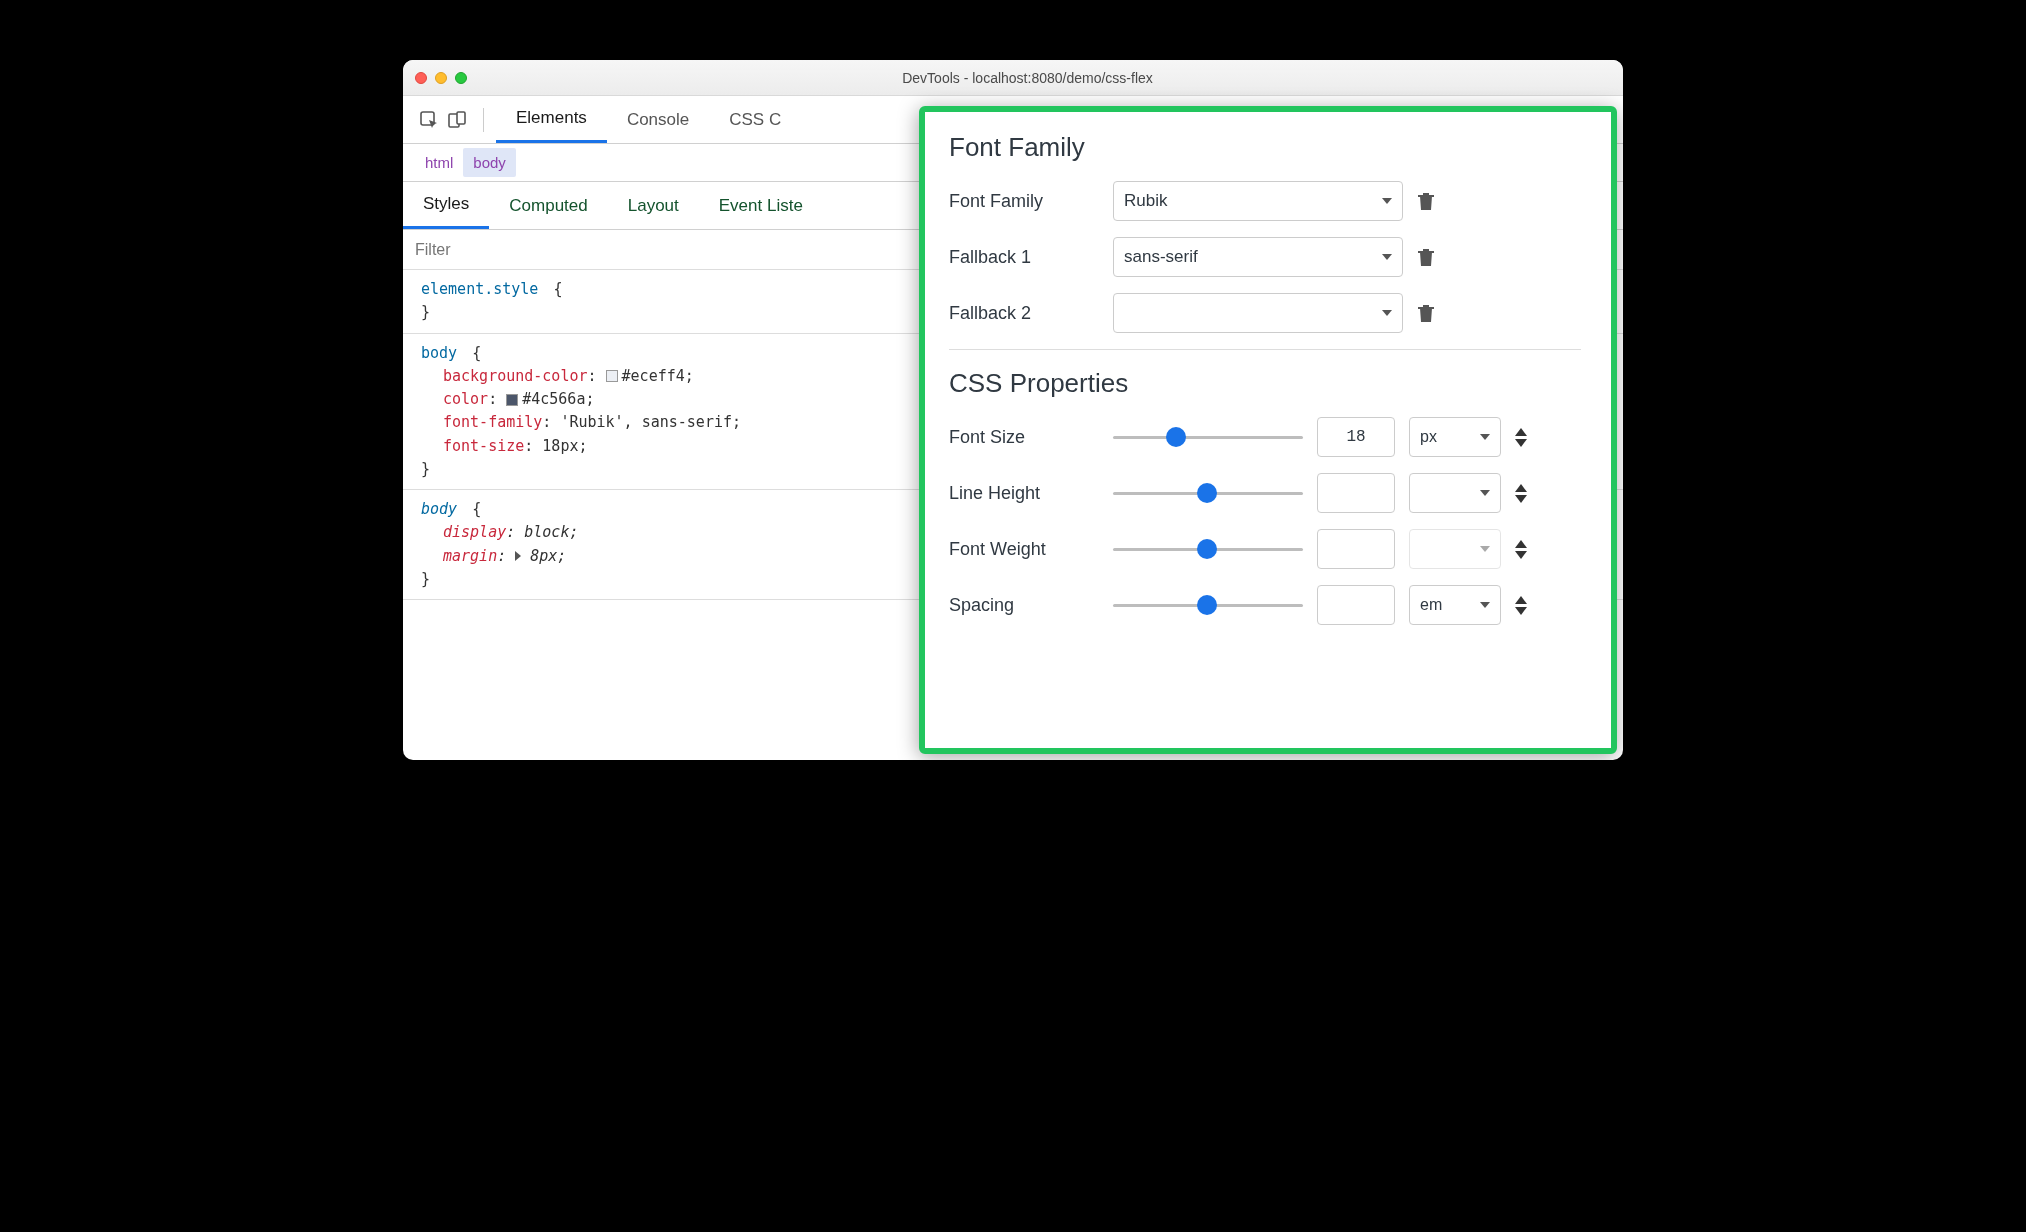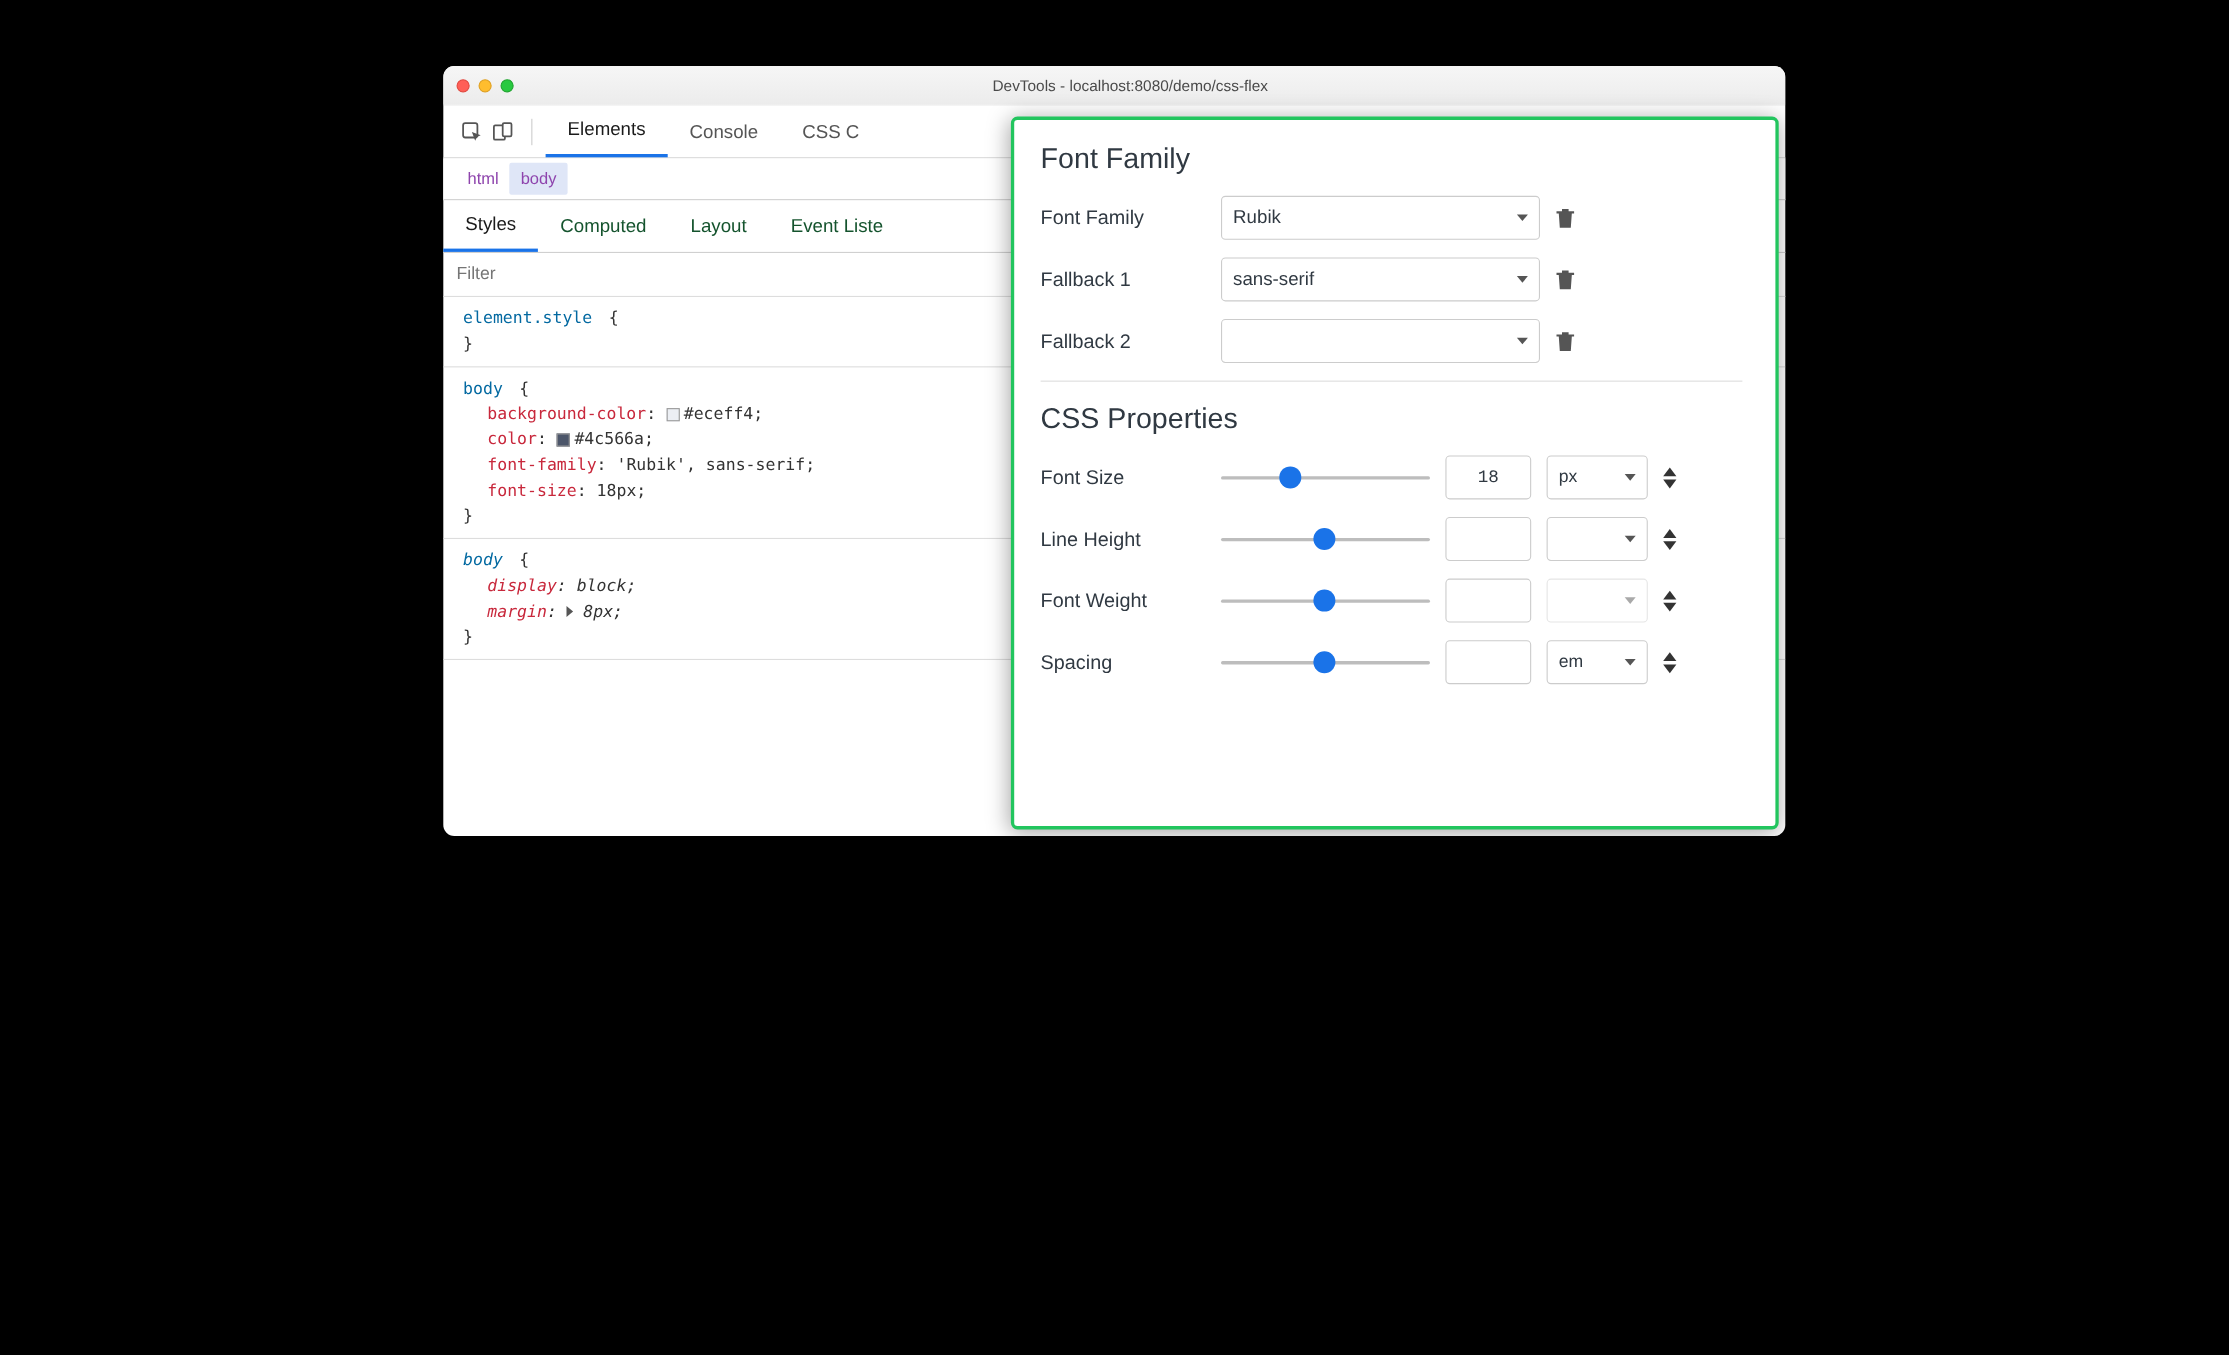--- a/index.html
+++ b/index.html
@@ -118,21 +118,21 @@
 
 .panel {
   position:absolute;
   top: 46px;
   left: 516px;
   width: 698px;
   height: 648px;
   background:#fff;
   border-radius:6px;
   box-shadow: -1px 3px 20px rgba(0,0,0,0.35);
-  border:3px solid #22c55e;
+  border:6px solid #22c55e;
   display:flex;
   flex-direction:column;
   padding: 20px 24px 10px 24px;
   overflow:hidden;
 }
 .panel-scroll { overflow:auto; flex:1; padding-right:8px; }
 .panel h2 { font-size:26px; font-weight:400; color:#303942; margin-bottom:18px; }
 .panel-sep { border:none; border-top:1px solid #ddd; margin:8px -2px 18px -2px; }
 .field-row { display:flex; align-items:center; margin-bottom:16px; gap:14px; }
 .field-label { width:150px; font-size:18px; color:#303942; }

